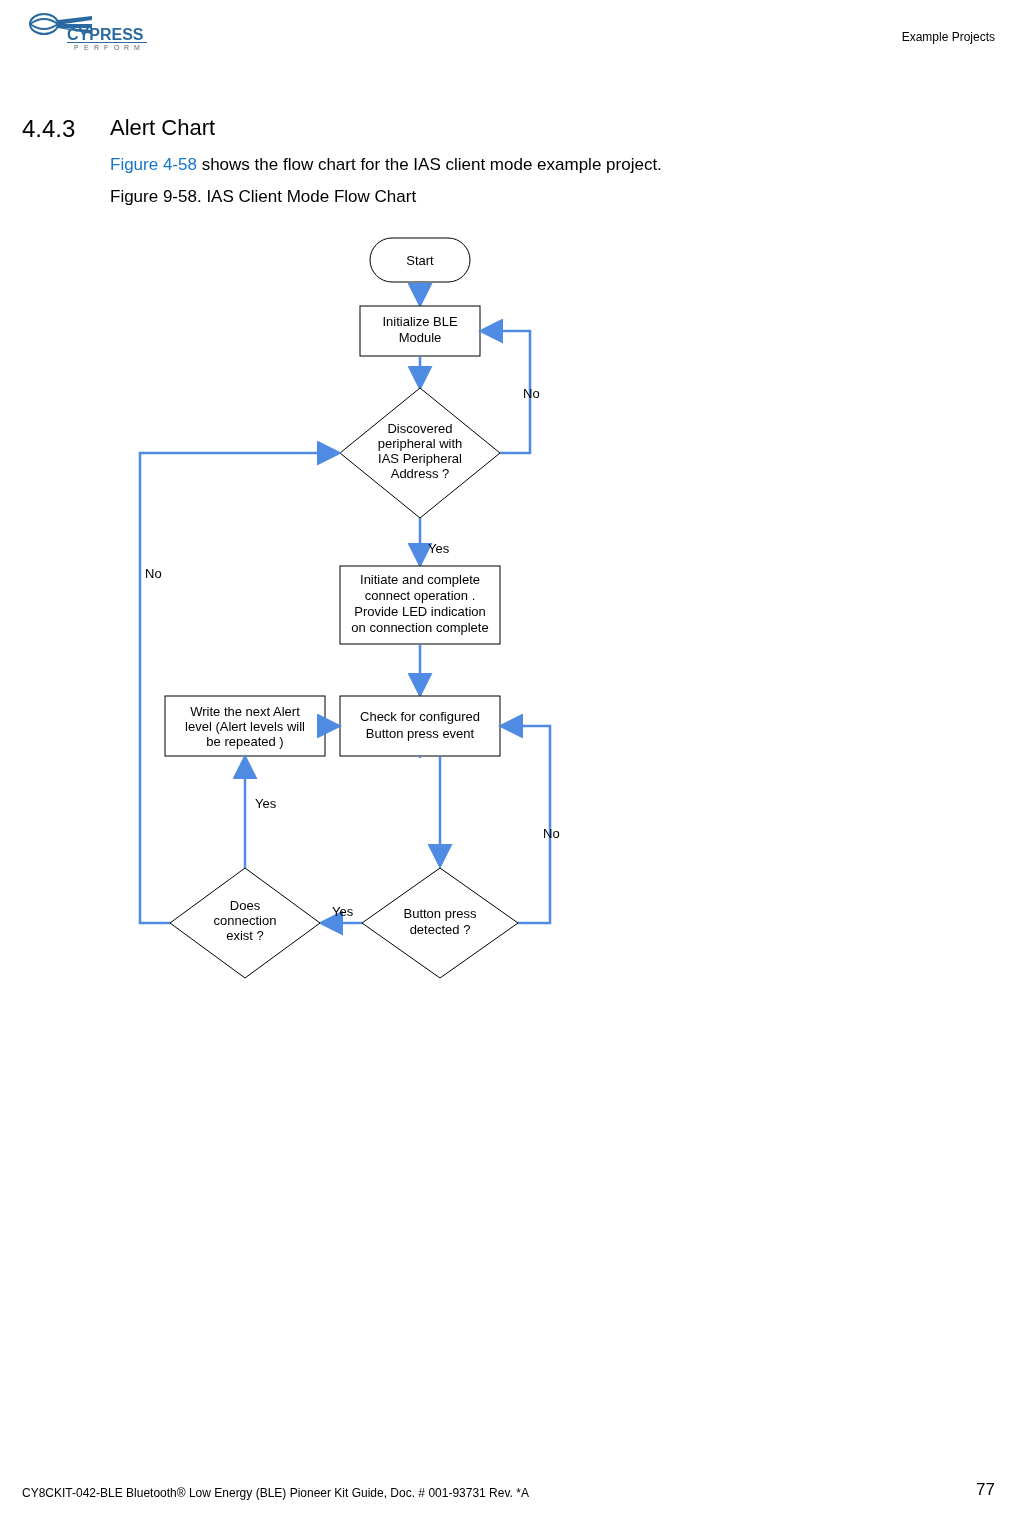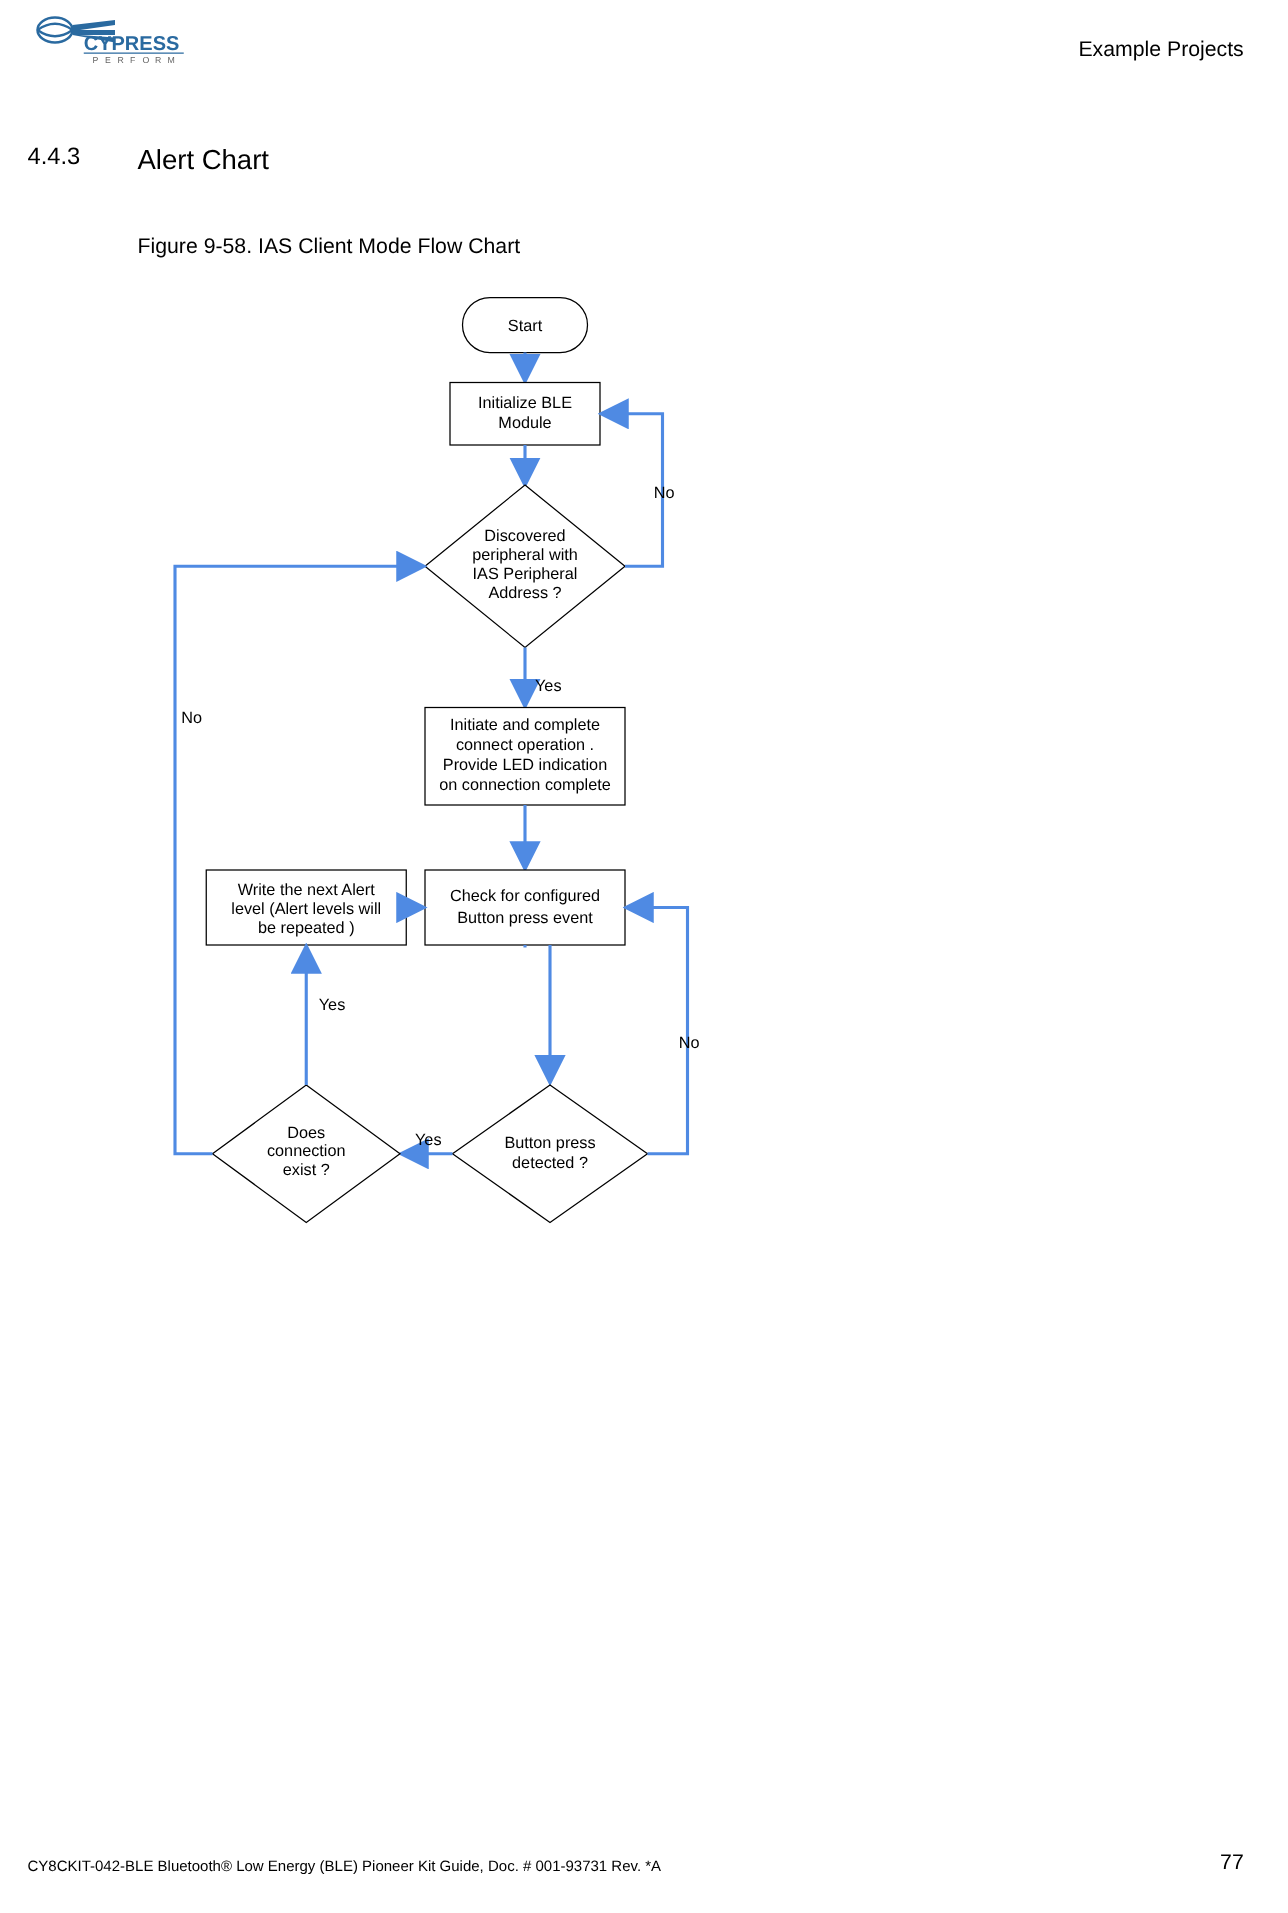--- a/index.html
+++ b/index.html
@@ -1,19 +1,19 @@
 <!DOCTYPE html>
 <html><head>
 <meta charset="utf-8">
 <style>
   html,body{margin:0;padding:0;background:#fff;font-family:Arial,Helvetica,sans-serif;color:#000}
   .page{position:relative;width:1017px;height:1530px}
-  .header-right{position:absolute;top:30px;right:22px;font-size:17px}
+  .header-right{position:absolute;top:30px;right:22px;font-size:12px}
   .logo{position:absolute;top:10px;left:22px}
-  .sec-num{position:absolute;top:115px;left:22px;font-size:19px}
+  .sec-num{position:absolute;top:115px;left:22px;font-size:24px}
   .sec-title{position:absolute;top:115px;left:110px;font-size:22px}
   .intro{position:absolute;top:155px;left:110px;font-size:17px}
   .intro .figref{color:#1676c9}
   .figcap{position:absolute;top:187px;left:110px;font-size:17px}
   .footer-left{position:absolute;bottom:30px;left:22px;font-size:12px}
   .footer-right{position:absolute;bottom:30px;right:22px;font-size:17px}
   .flow{position:absolute;top:228px;left:110px;width:810px;height:810px}
   .flow svg{width:100%;height:100%}
   .flow text{font-family:Arial,Helvetica,sans-serif;font-size:13px;fill:#000}
   .flow .lbl{font-size:13px}
@@ -49,20 +49,23 @@
       </g>
       <rect x="45" y="32" width="80" height="1" fill="#2a6aa0"></rect>
     </svg>
   </div>
 
   <div class="header-right">Example Projects</div>
 
   <div class="sec-num">4.4.3</div>
   <div class="sec-title">Alert Chart</div>
 
+  <div class="intro">
+    <span class="figref">Figure 4-58</span><span> shows the flow chart for the IAS client mode example project.</span>
+  </div>
 
   <div class="figcap">Figure 9-58.  IAS Client Mode Flow Chart</div>
 
   <div class="flow">
     <svg viewBox="0 0 810 810">
       <defs>
         <marker id="ah" markerWidth="10" markerHeight="10" refX="8" refY="5" orient="auto">
           <path d="M0,0 L10,5 L0,10 Z" class="head"></path>
         </marker>
       </defs>

